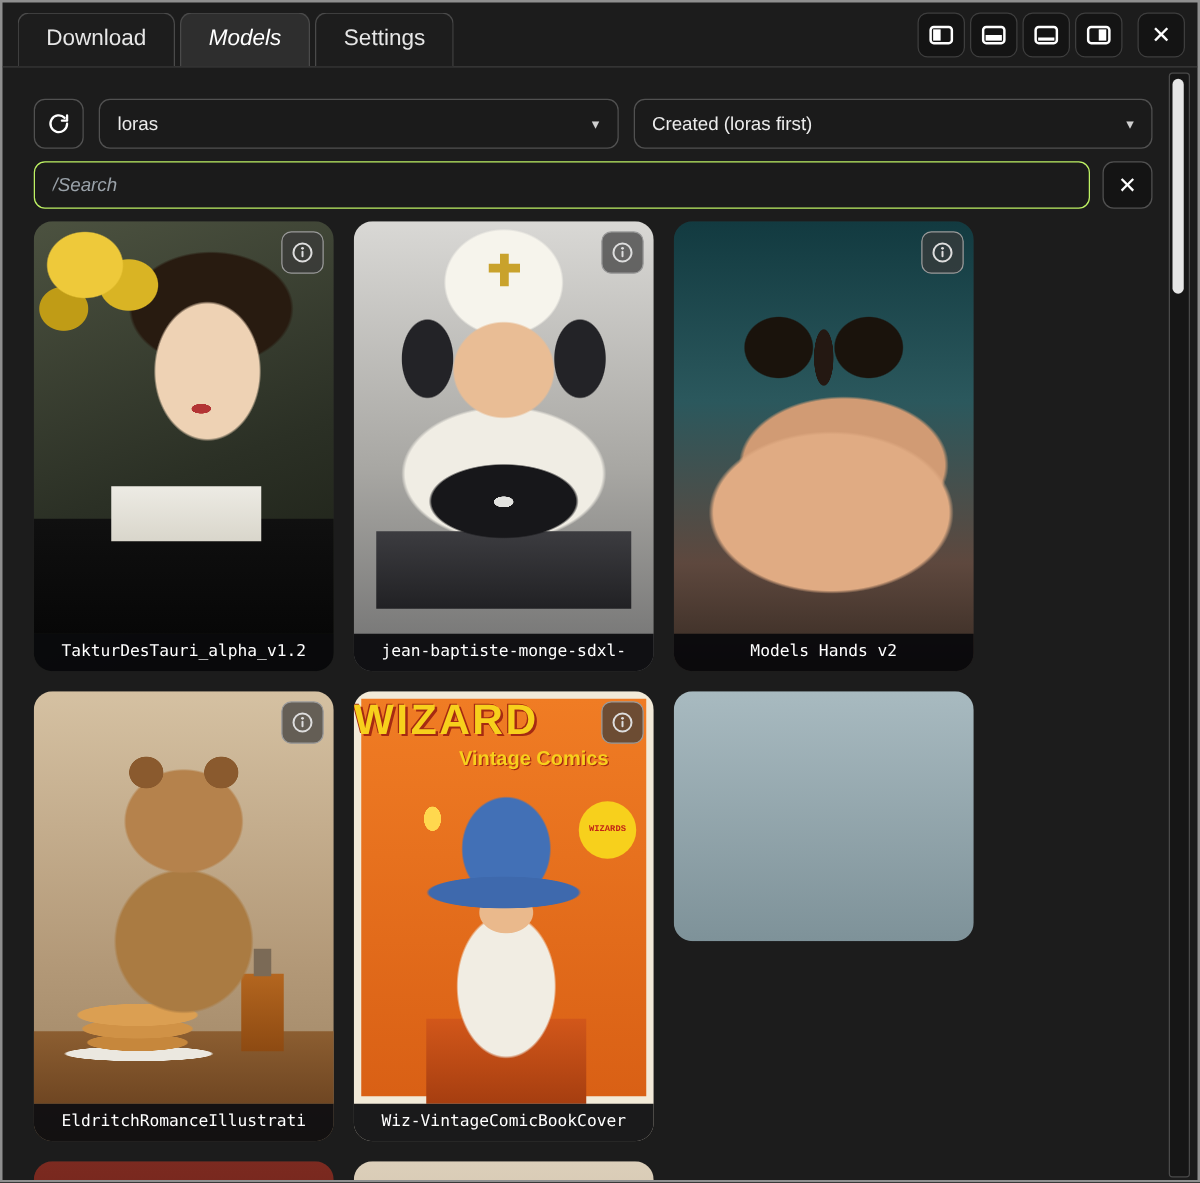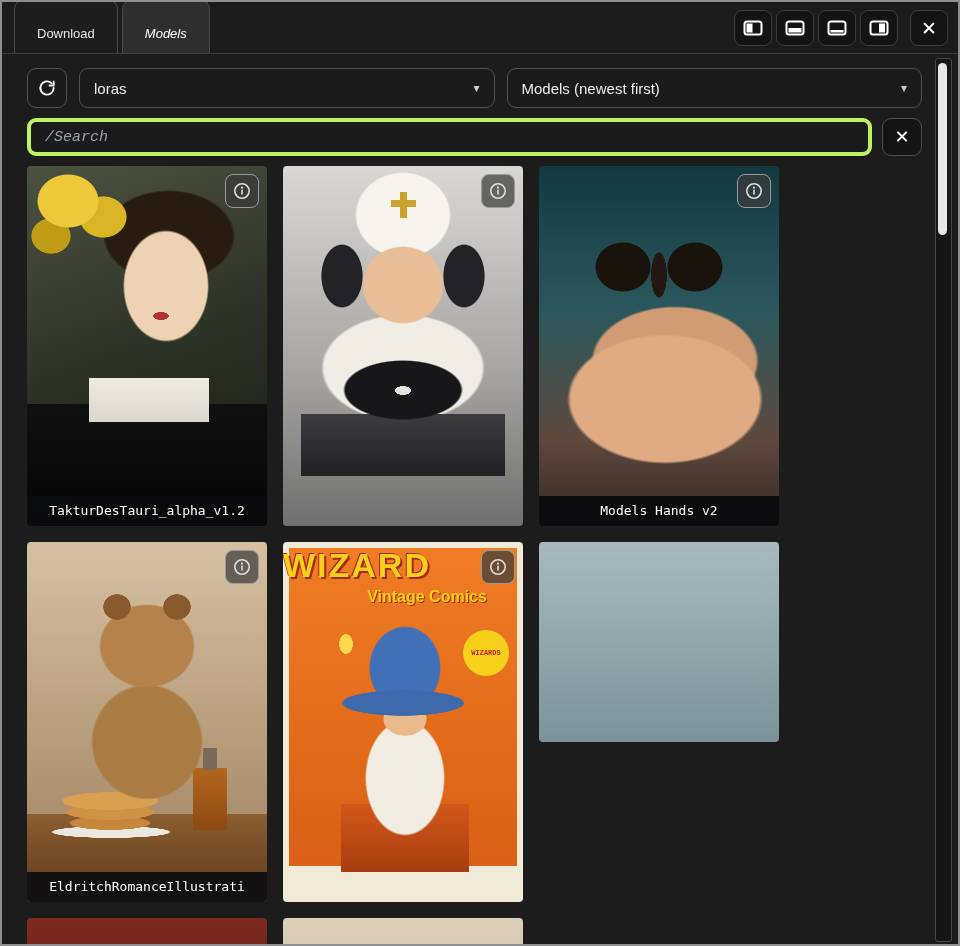--- a/index.html
+++ b/index.html
@@ -1,40 +1,40 @@
 <!DOCTYPE html>
 <html><head>
 <meta charset="utf-8">
 <style>
   html,body{margin:0;padding:0;background:#1c1c1c;font-family:"Liberation Sans",sans-serif;}
   .window{width:960px;height:946px;box-sizing:border-box;border:2px solid #8f8f8f;background:#1c1c1c;position:relative;overflow:hidden;}
 
   
   .tabbar{height:52px;box-sizing:border-box;display:flex;justify-content:space-between;align-items:flex-end;padding:8px 10px 0 12px;border-bottom:1px solid #3d3d3d;}
   .tabs{display:flex;gap:4px;}
-  .tab{font-family:inherit;font-size:13px;color:#e6e6e6;background:#1d1d1d;border:1px solid #4a4a4a;border-bottom:none;border-radius:9px 9px 0 0;padding:25px 22px 12px;cursor:pointer;}
+  .tab{font-family:inherit;font-size:18px;color:#e6e6e6;background:#1d1d1d;border:1px solid #4a4a4a;border-bottom:none;border-radius:9px 9px 0 0;padding:9px 22px 12px;cursor:pointer;}
   .tab.active{background:#2e2e2e;color:#ffffff;font-style:italic;}
   .winbtns{display:flex;gap:4px;align-items:center;padding-bottom:7px;}
   .winbtn{width:38px;height:36px;background:#141414;border:1px solid #3e3e3e;border-radius:8px;display:flex;align-items:center;justify-content:center;color:#fff;cursor:pointer;padding:0;}
   .winbtn.close{margin-left:8px;font-size:19px;line-height:1;}
 
   
   .content{padding:14px 36px 0 25px;}
-  .controls-row{display:flex;gap:12px;align-items:flex-start;}
+  .controls-row{display:flex;gap:12px;align-items:flex-start;margin-top:11px;}
   .iconbtn{width:40px;height:40px;flex:0 0 auto;background:#1b1b1b;border:1px solid #515151;border-radius:9px;display:flex;align-items:center;justify-content:center;cursor:pointer;padding:0;}
   .select{flex:1;height:40px;box-sizing:border-box;background:#1b1b1b;border:1px solid #515151;border-radius:9px;display:flex;align-items:center;justify-content:space-between;padding:0 14px;color:#ececec;font-size:15px;cursor:pointer;}
   .select .chev{color:#cfcfcf;font-size:12px;}
   .search-row{display:flex;gap:10px;margin-top:10px;align-items:center;}
-  .search-row input{flex:1;height:38px;box-sizing:border-box;background:#1b1b1b;border:4px solid #bef264;border-radius:9px;color:#eeeeee;font-size:15px;padding:0 14px;outline:none;font-family:Liberation Mono, monospace;}
+  .search-row input{flex:1;height:38px;box-sizing:border-box;background:#1b1b1b;border:1px solid #bef264;border-radius:9px;color:#eeeeee;font-size:15px;padding:0 14px;outline:none;font-family:Liberation Sans, sans-serif;}
   .search-row input::placeholder{font-style:italic;color:#9aa2a9;}
   .clearbtn{width:40px;height:38px;flex:0 0 auto;background:#141414;border:1px solid #515151;border-radius:9px;color:#fff;font-size:18px;line-height:1;cursor:pointer;}
 
   
   .grid{margin-top:10px;display:flex;flex-wrap:wrap;gap:16px 16px;}
-  .card{width:240px;height:360px;position:relative;border-radius:4px;overflow:hidden;background:#222;cursor:pointer;flex:0 0 auto;}
+  .card{width:240px;height:360px;position:relative;border-radius:15px;overflow:hidden;background:#222;cursor:pointer;flex:0 0 auto;}
   .card.partial{height:200px;}
   .thumb{position:absolute;inset:0;background-repeat:no-repeat;}
   .label{position:absolute;left:0;right:0;bottom:0;height:30px;line-height:30px;background:rgba(8,8,11,0.92);color:#ffffff;font-family:"DejaVu Sans Mono",monospace;font-size:13px;text-align:center;white-space:nowrap;overflow:hidden;}
   .info{position:absolute;top:8px;right:8px;width:34px;height:34px;border-radius:8px;background:rgba(58,58,58,0.72);border:1px solid #9a9a9a;display:flex;align-items:center;justify-content:center;cursor:pointer;padding:0;}
 
   
   .img1{background:
     radial-gradient(closest-side,#eec93a 0 96%,transparent) 10px 8px/62px 54px,
     radial-gradient(closest-side,#d9b424 0 96%,transparent) 52px 30px/48px 42px,
     radial-gradient(closest-side,#c09c16 0 96%,transparent) 4px 52px/40px 36px,
@@ -115,20 +115,21 @@
 </style>
 </head>
 <body>
 
 <div class="window">
 
   <div class="tabbar">
     <div class="tabs">
       <button class="tab">Download</button>
       <button class="tab active">Models</button>
+      <button class="tab">Settings</button>
     </div>
     <div class="winbtns">
       <button class="winbtn">
         <svg width="20" height="16" viewBox="0 0 20 16">
             <rect x="1.5" y="1.5" width="17" height="13" rx="2.5" stroke="#fff" stroke-width="2" fill="none"></rect>
             <rect x="3.5" y="3.5" width="6" height="9" fill="#fff"></rect>
           </svg>
       </button>
       <button class="winbtn">
         <svg width="20" height="16" viewBox="0 0 20 16">
@@ -159,21 +160,21 @@
         <svg width="20" height="20" viewBox="0 0 24 24">
             <path d="M20 12a8 8 0 1 1-2.34-5.66" fill="none" stroke="#fff" stroke-width="2.2" stroke-linecap="round"></path>
             <path d="M20 4v5h-5" fill="none" stroke="#fff" stroke-width="2.2" stroke-linecap="round" stroke-linejoin="round"></path>
           </svg>
       </button>
       <div class="select">
         <span>loras</span>
         <span class="chev">▾</span>
       </div>
       <div class="select">
-        <span>Models (newest first)</span>
+        <span>Created (loras first)</span>
         <span class="chev">▾</span>
       </div>
     </div>
 
     <div class="search-row">
       <input type="text" placeholder="/Search" style="">
       <button class="clearbtn">✕</button>
     </div>
 
     <div class="grid">
@@ -192,20 +193,21 @@
 
       <div class="card">
         <div class="thumb img2"></div>
         <button class="info">
           <svg width="18" height="18" viewBox="0 0 18 18">
               <circle cx="9" cy="9" r="7.2" fill="none" stroke="#ddd" stroke-width="1.6"></circle>
               <circle cx="9" cy="5.6" r="1.1" fill="#ddd"></circle>
               <rect x="8.2" y="7.6" width="1.6" height="5.2" rx="0.8" fill="#ddd"></rect>
             </svg>
         </button>
+        <div class="label">jean-baptiste-monge-sdxl-</div>
       </div>
 
       <div class="card">
         <div class="thumb img3"></div>
         <button class="info">
           <svg width="18" height="18" viewBox="0 0 18 18">
               <circle cx="9" cy="9" r="7.2" fill="none" stroke="#ddd" stroke-width="1.6"></circle>
               <circle cx="9" cy="5.6" r="1.1" fill="#ddd"></circle>
               <rect x="8.2" y="7.6" width="1.6" height="5.2" rx="0.8" fill="#ddd"></rect>
             </svg>
@@ -232,20 +234,21 @@
           <div class="wiz-sub">Vintage Comics</div>
           <div class="wiz-badge">WIZARDS</div>
         </div>
         <button class="info">
           <svg width="18" height="18" viewBox="0 0 18 18">
               <circle cx="9" cy="9" r="7.2" fill="none" stroke="#ddd" stroke-width="1.6"></circle>
               <circle cx="9" cy="5.6" r="1.1" fill="#ddd"></circle>
               <rect x="8.2" y="7.6" width="1.6" height="5.2" rx="0.8" fill="#ddd"></rect>
             </svg>
         </button>
+        <div class="label">Wiz-VintageComicBookCover</div>
       </div>
 
       <div class="card partial">
         <div class="thumb imgp1"></div>
       </div>
       <div class="card partial">
         <div class="thumb imgp2"></div>
       </div>
       <div class="card partial">
         <div class="thumb imgp3"></div>

